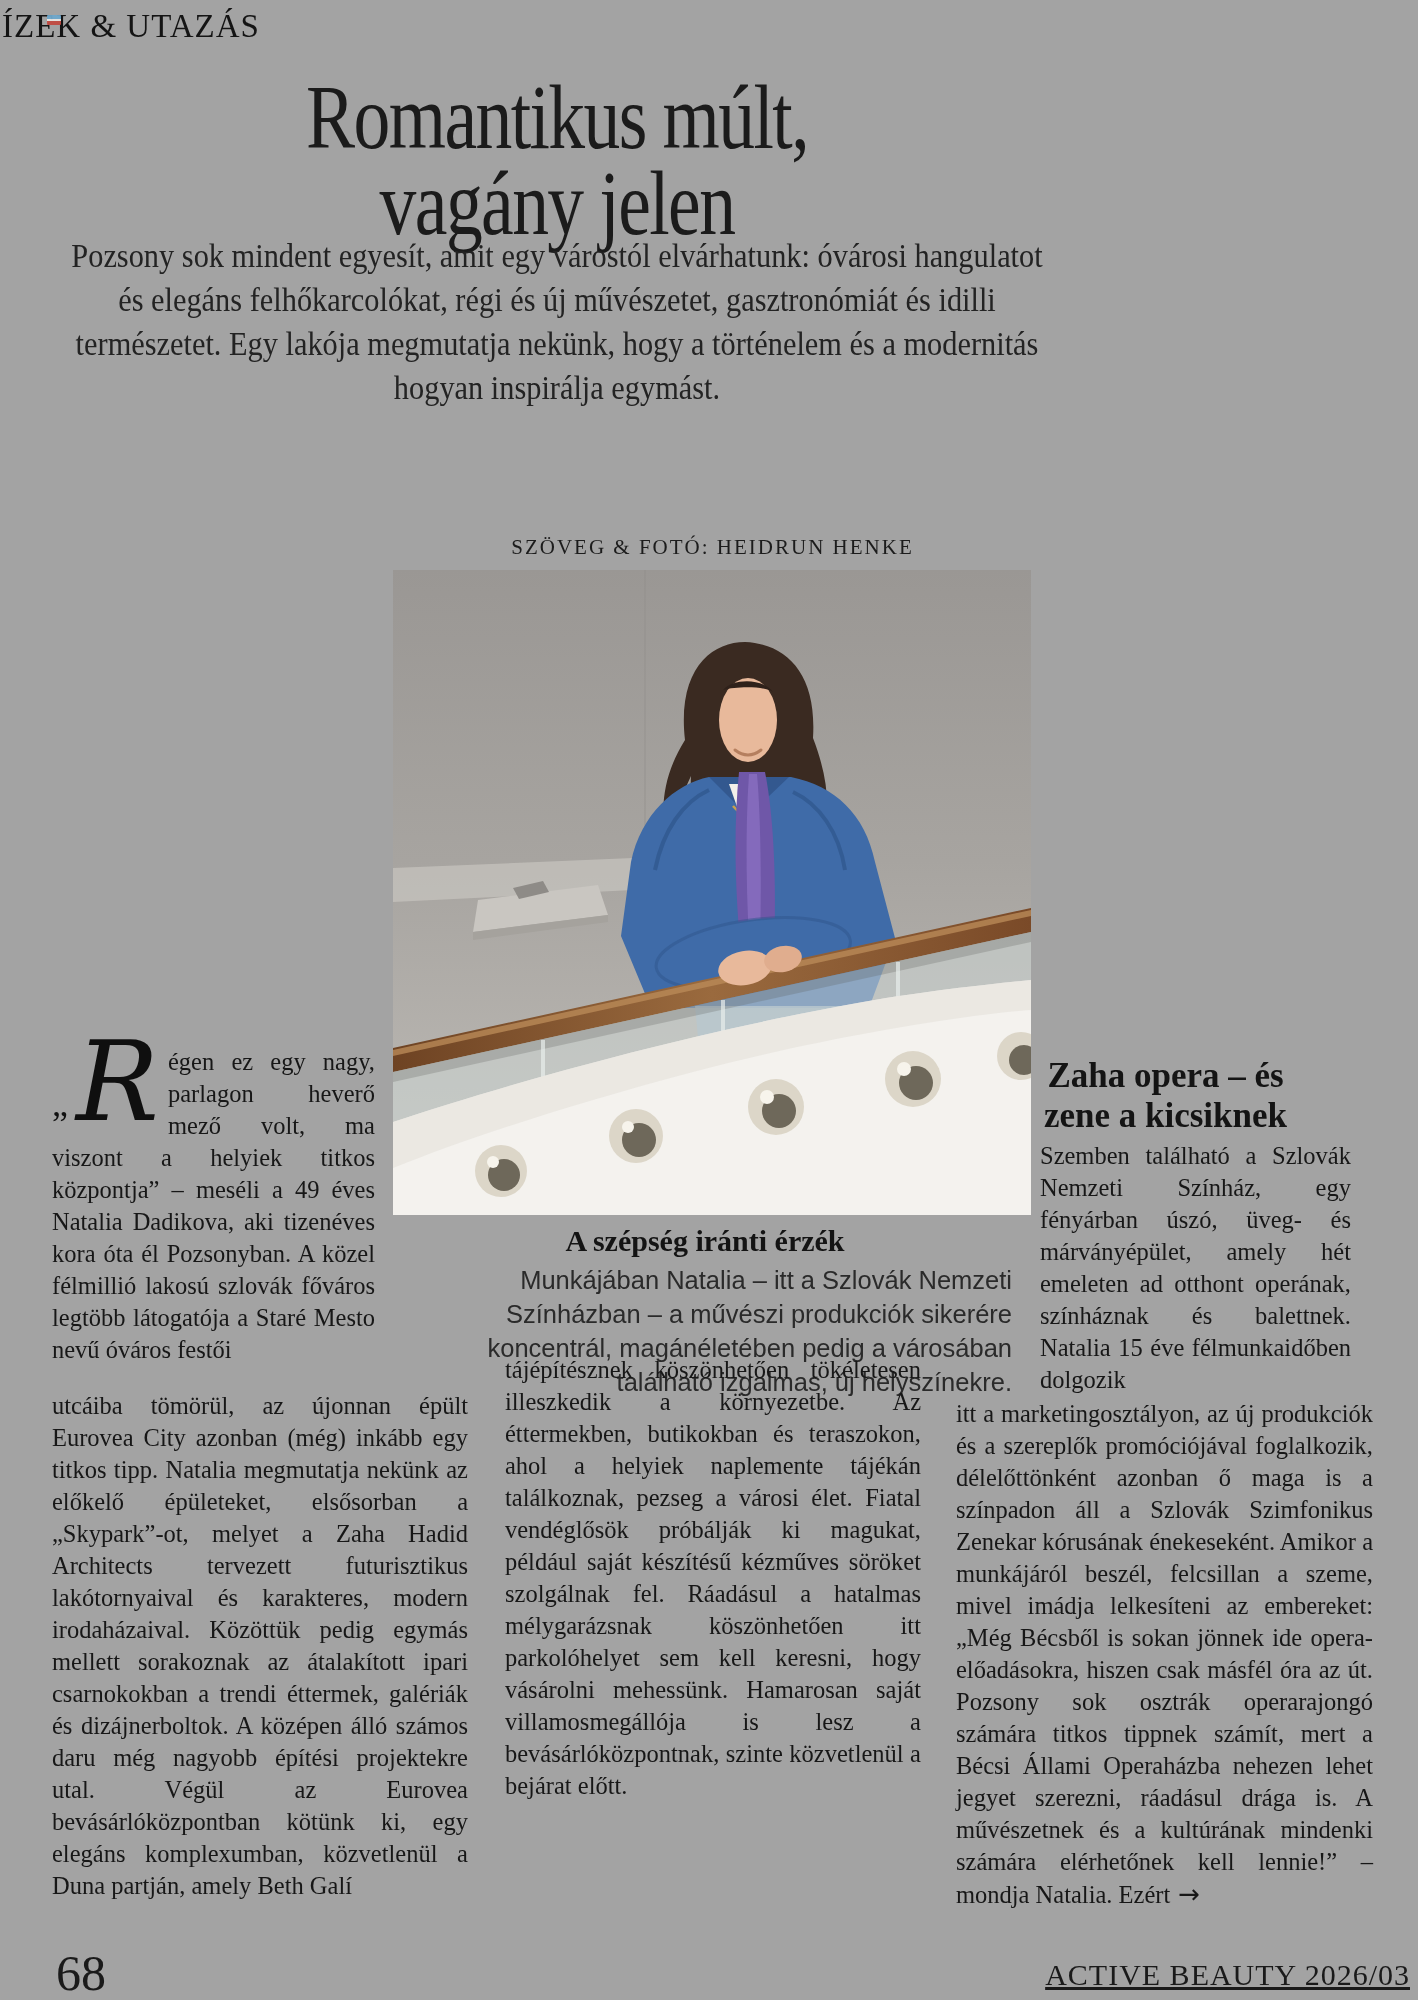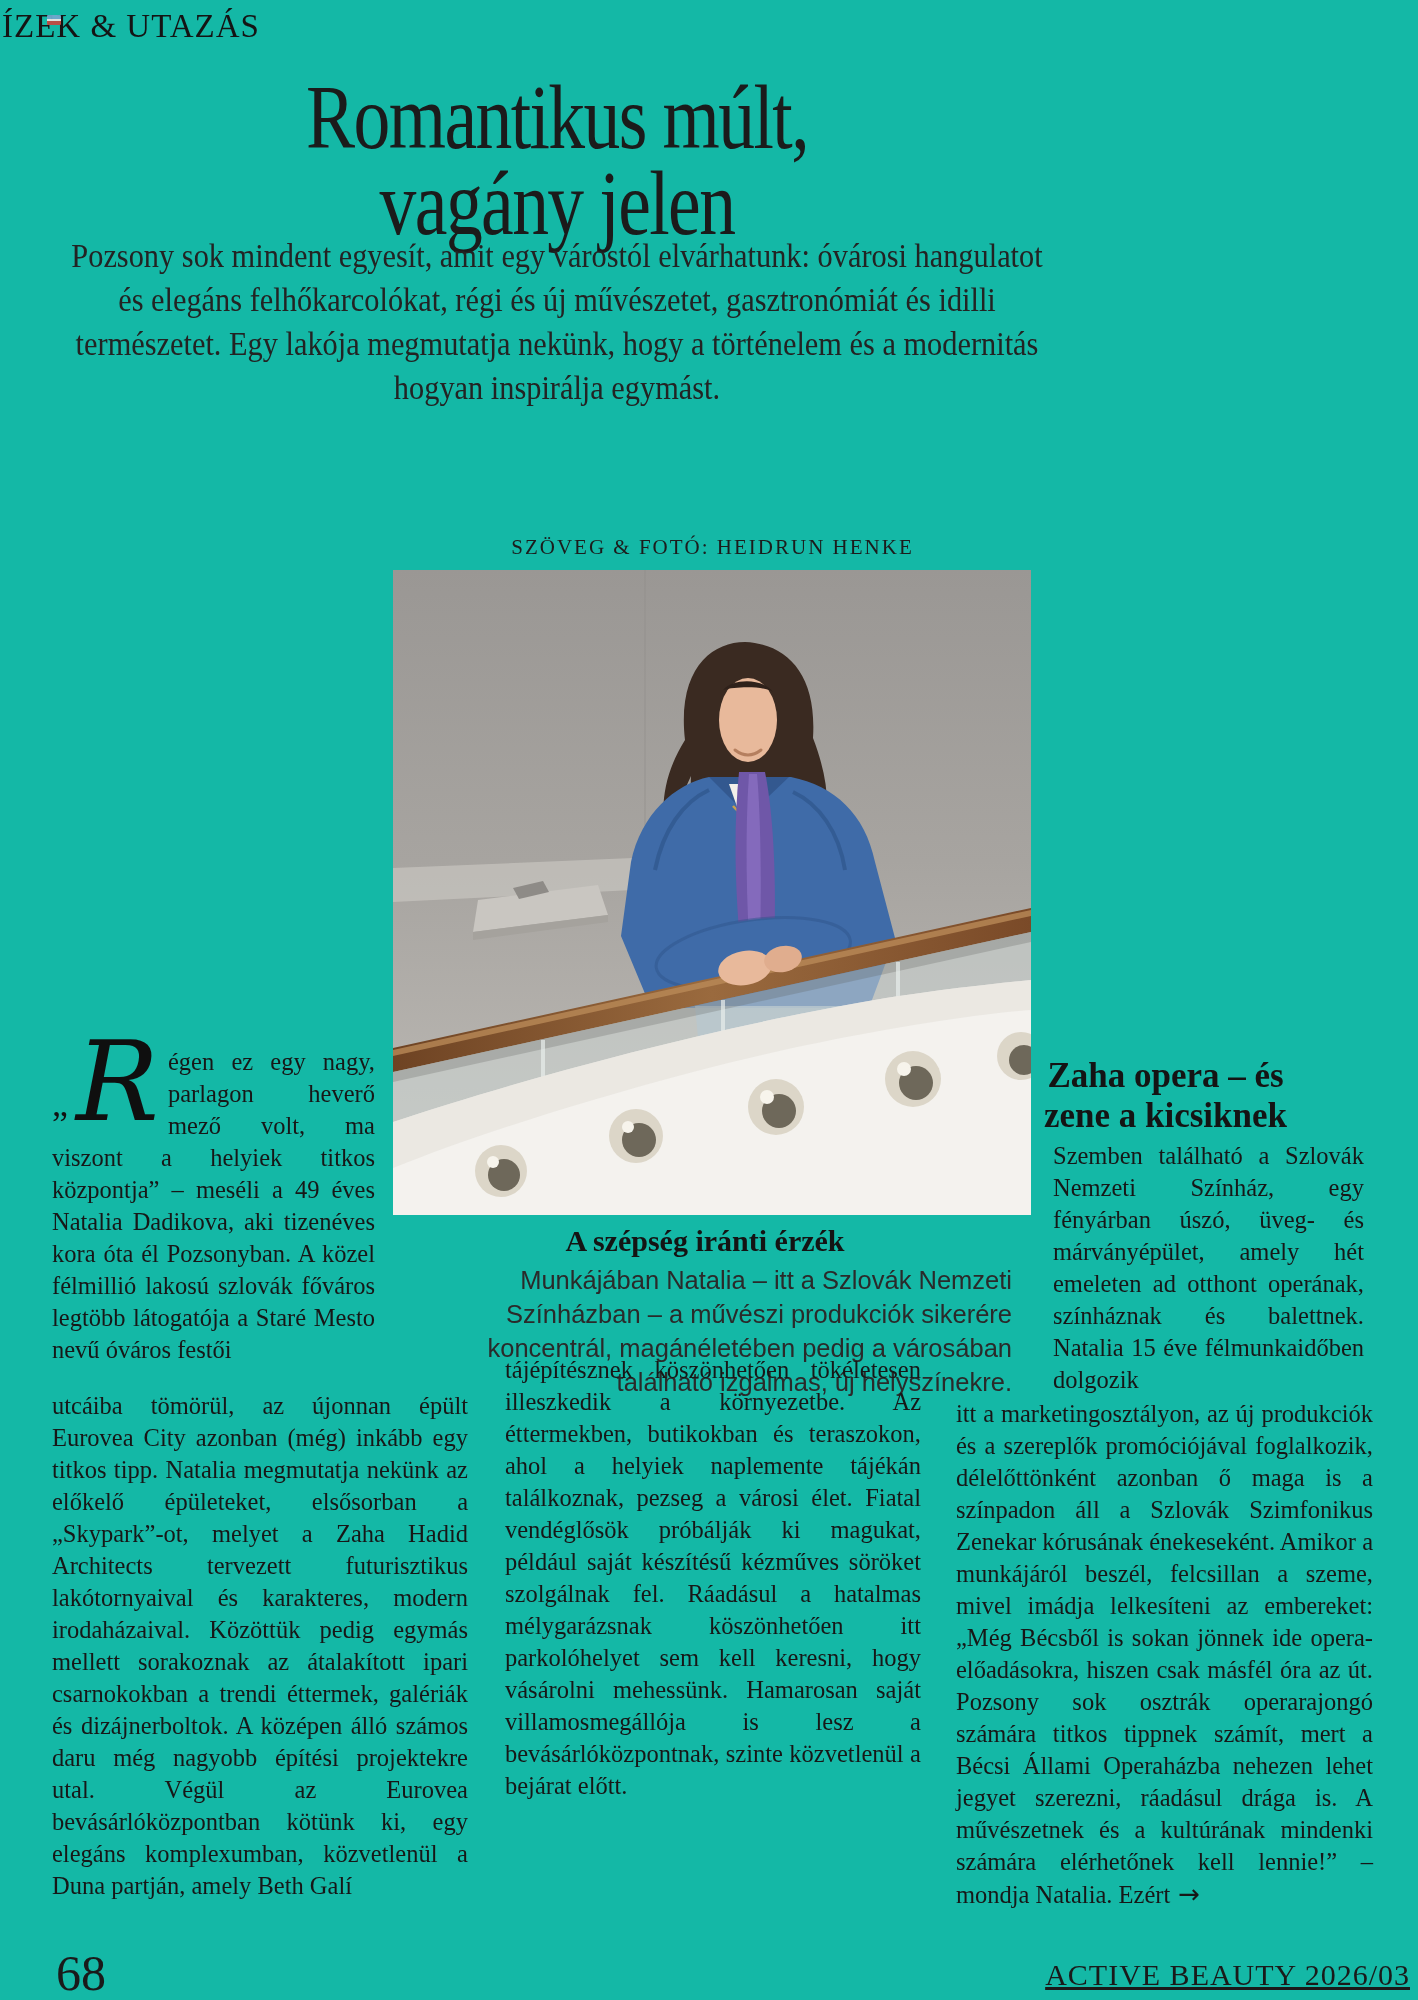--- a/index.html
+++ b/index.html
@@ -1,18 +1,18 @@
 <!DOCTYPE html>
 <html lang="hu"><head>
 <meta charset="utf-8">
 <style>
   html,body{margin:0;padding:0;background:#e9e9e7;}
   .page{
     position:relative; width:1418px; height:2000px;
-    background:#14b8a6; overflow:hidden; margin:0 auto;
+    background:#a3a3a3; overflow:hidden; margin:0 auto;
     font-family:"Liberation Serif", serif; color:#161616;
   }
   .kicker{
     position:absolute; left:2px; top:8px;
     font-size:33px; line-height:36px; letter-spacing:1px;
     font-weight:400; color:#141414;
   }
   .flag{
     position:absolute; left:47px; top:15px; width:14px; height:10px;
     border-radius:1px; overflow:hidden; opacity:.95;
@@ -54,21 +54,21 @@
   }
 
   .bodycol{
     position:absolute; text-align:justify;
     font-size:24.5px; line-height:32px; color:#171717;
     hyphens:auto; -webkit-hyphens:auto;
   }
   #col1a{left:52px; top:1046px; width:323px;}
   #col1b{left:52px; top:1390px; width:416px;}
   #col2 {left:505px; top:1354px; width:416px;}
-  #col3a{left:1040px; top:1140px; width:311px;margin-left:13px;}
+  #col3a{left:1040px; top:1140px; width:311px;}
   #col3b{left:956px; top:1398px; width:417px;}
 
   .col3-heading{
     position:absolute; left:958px; top:1056px; width:415px;
     text-align:center; font-weight:700; font-size:35px; line-height:40px; color:#141414;
   }
   .col3-heading span{display:block;}
 
   .dropcap-box{float:left; width:112px; height:66px; position:relative; margin-right:4px;}
   .openquote{position:absolute; left:0; bottom:-8px; font-size:36px; color:#111;}

